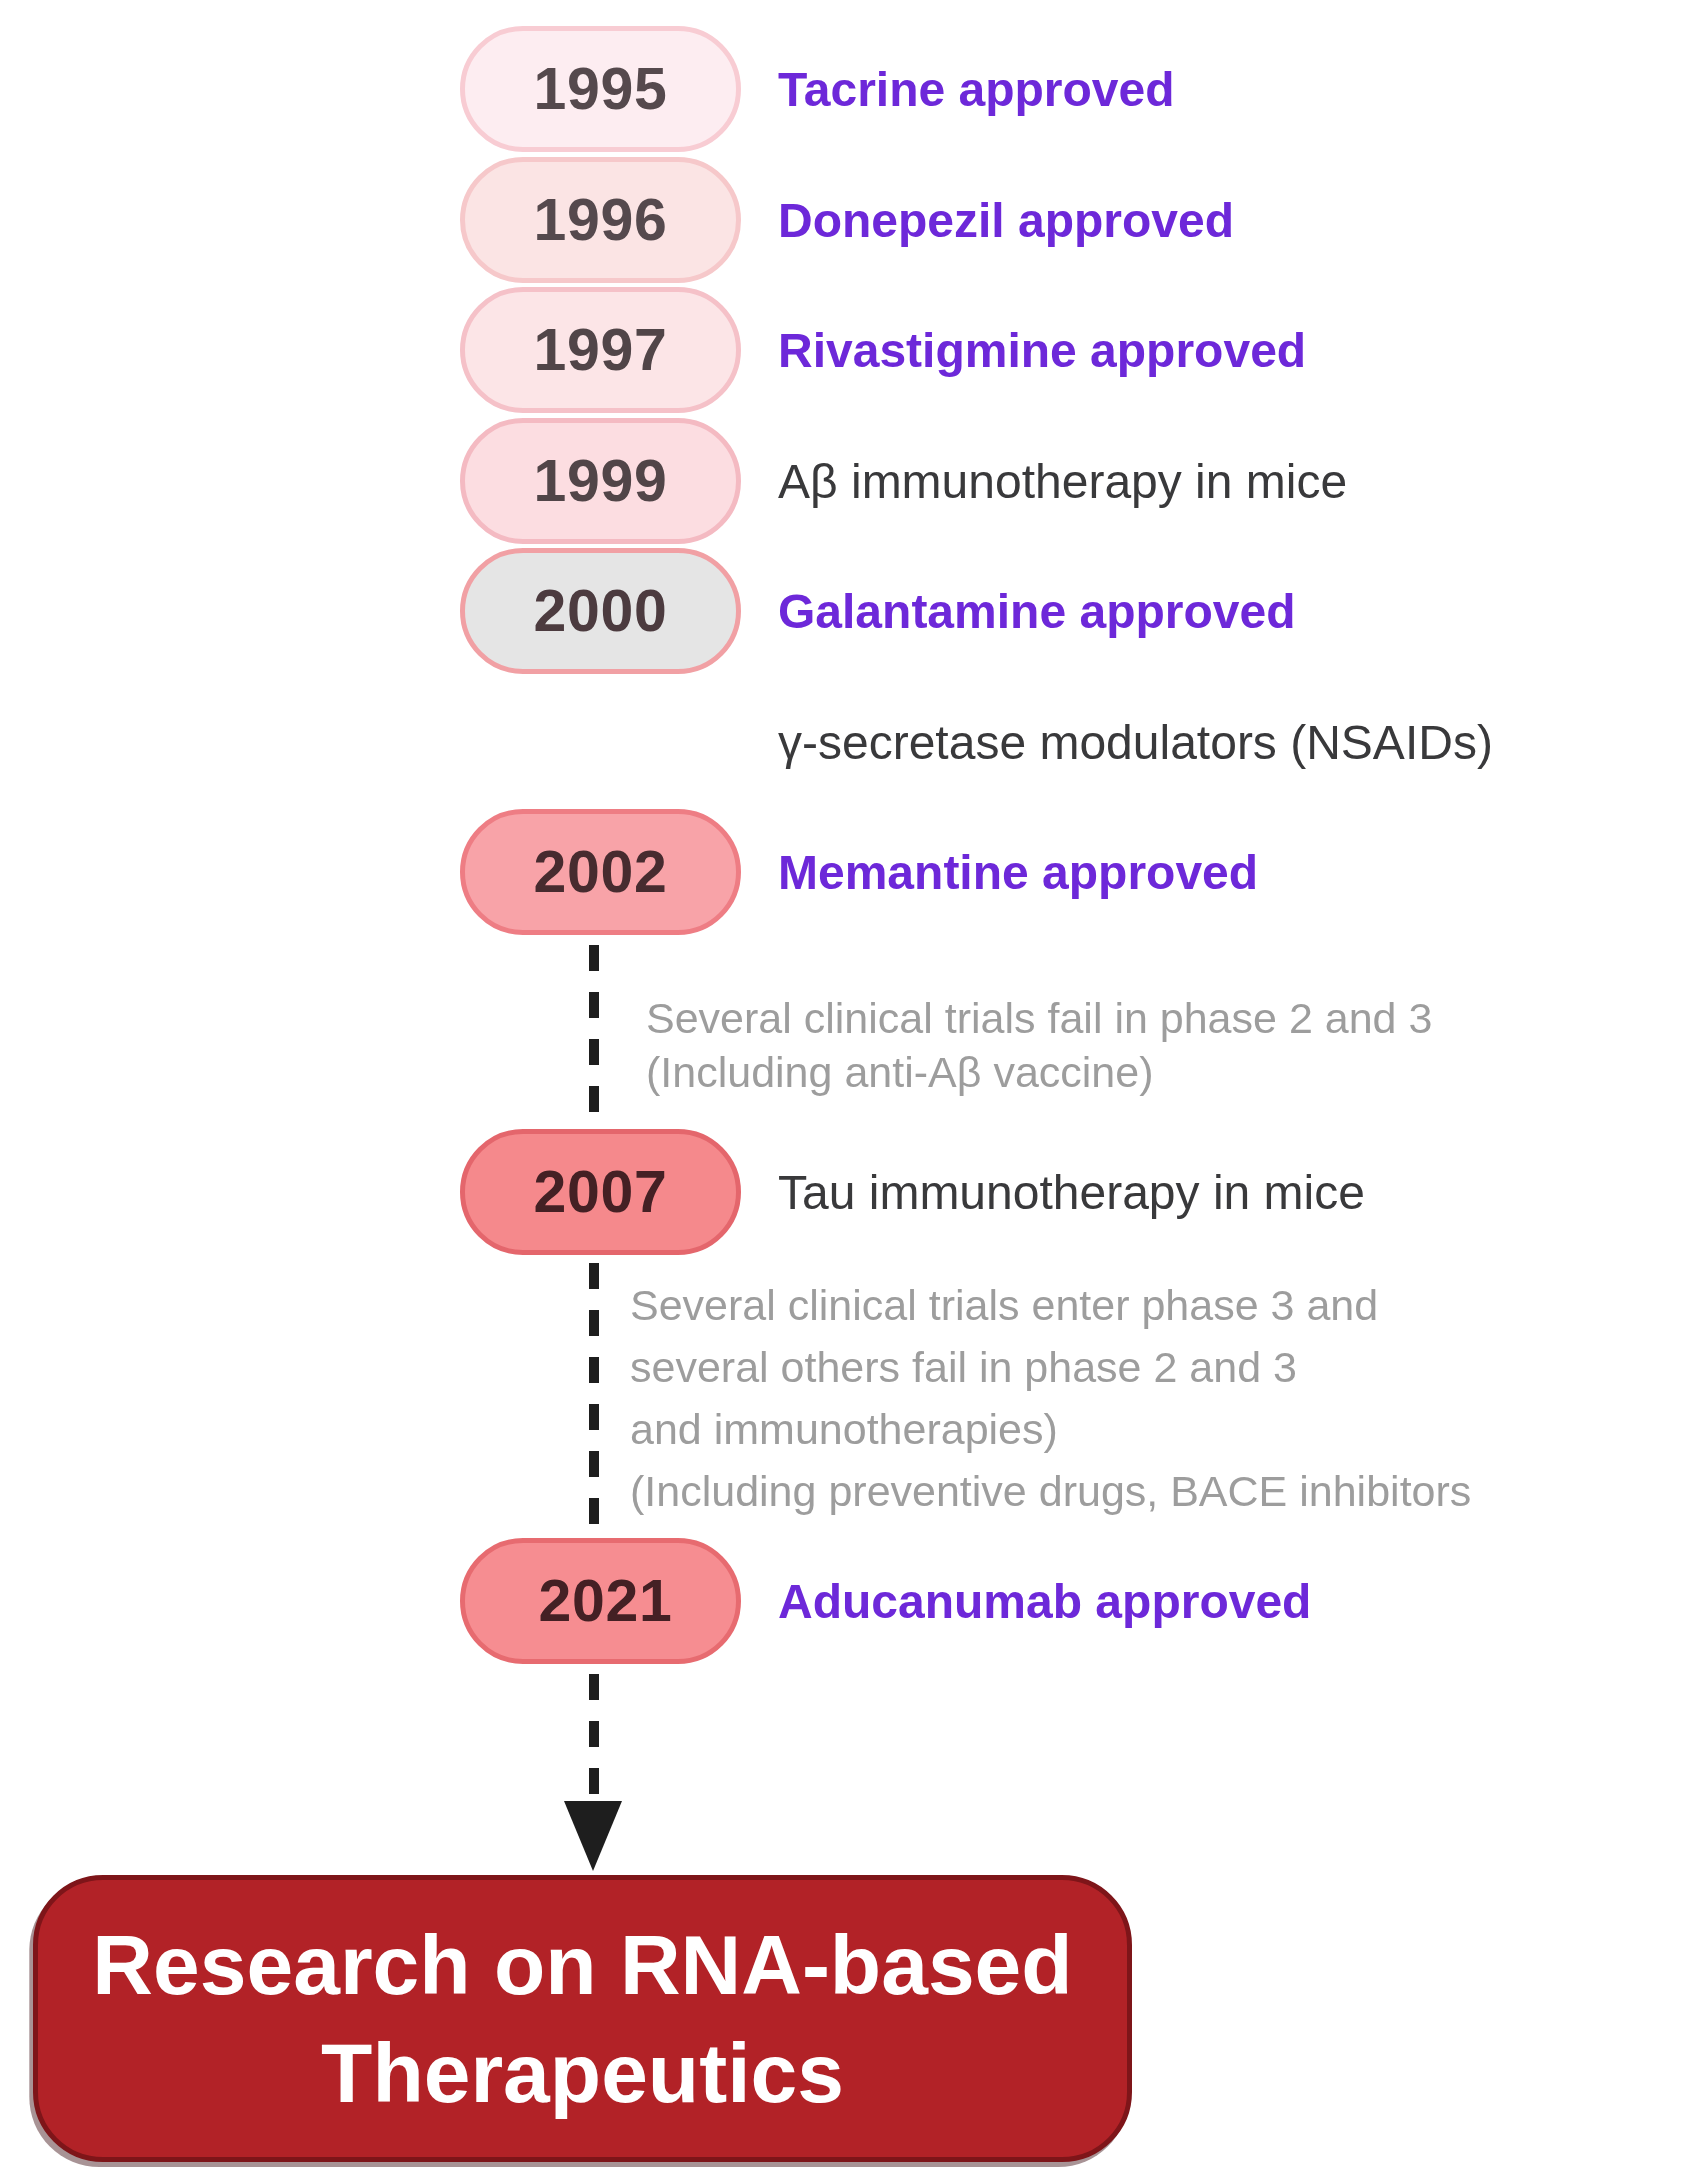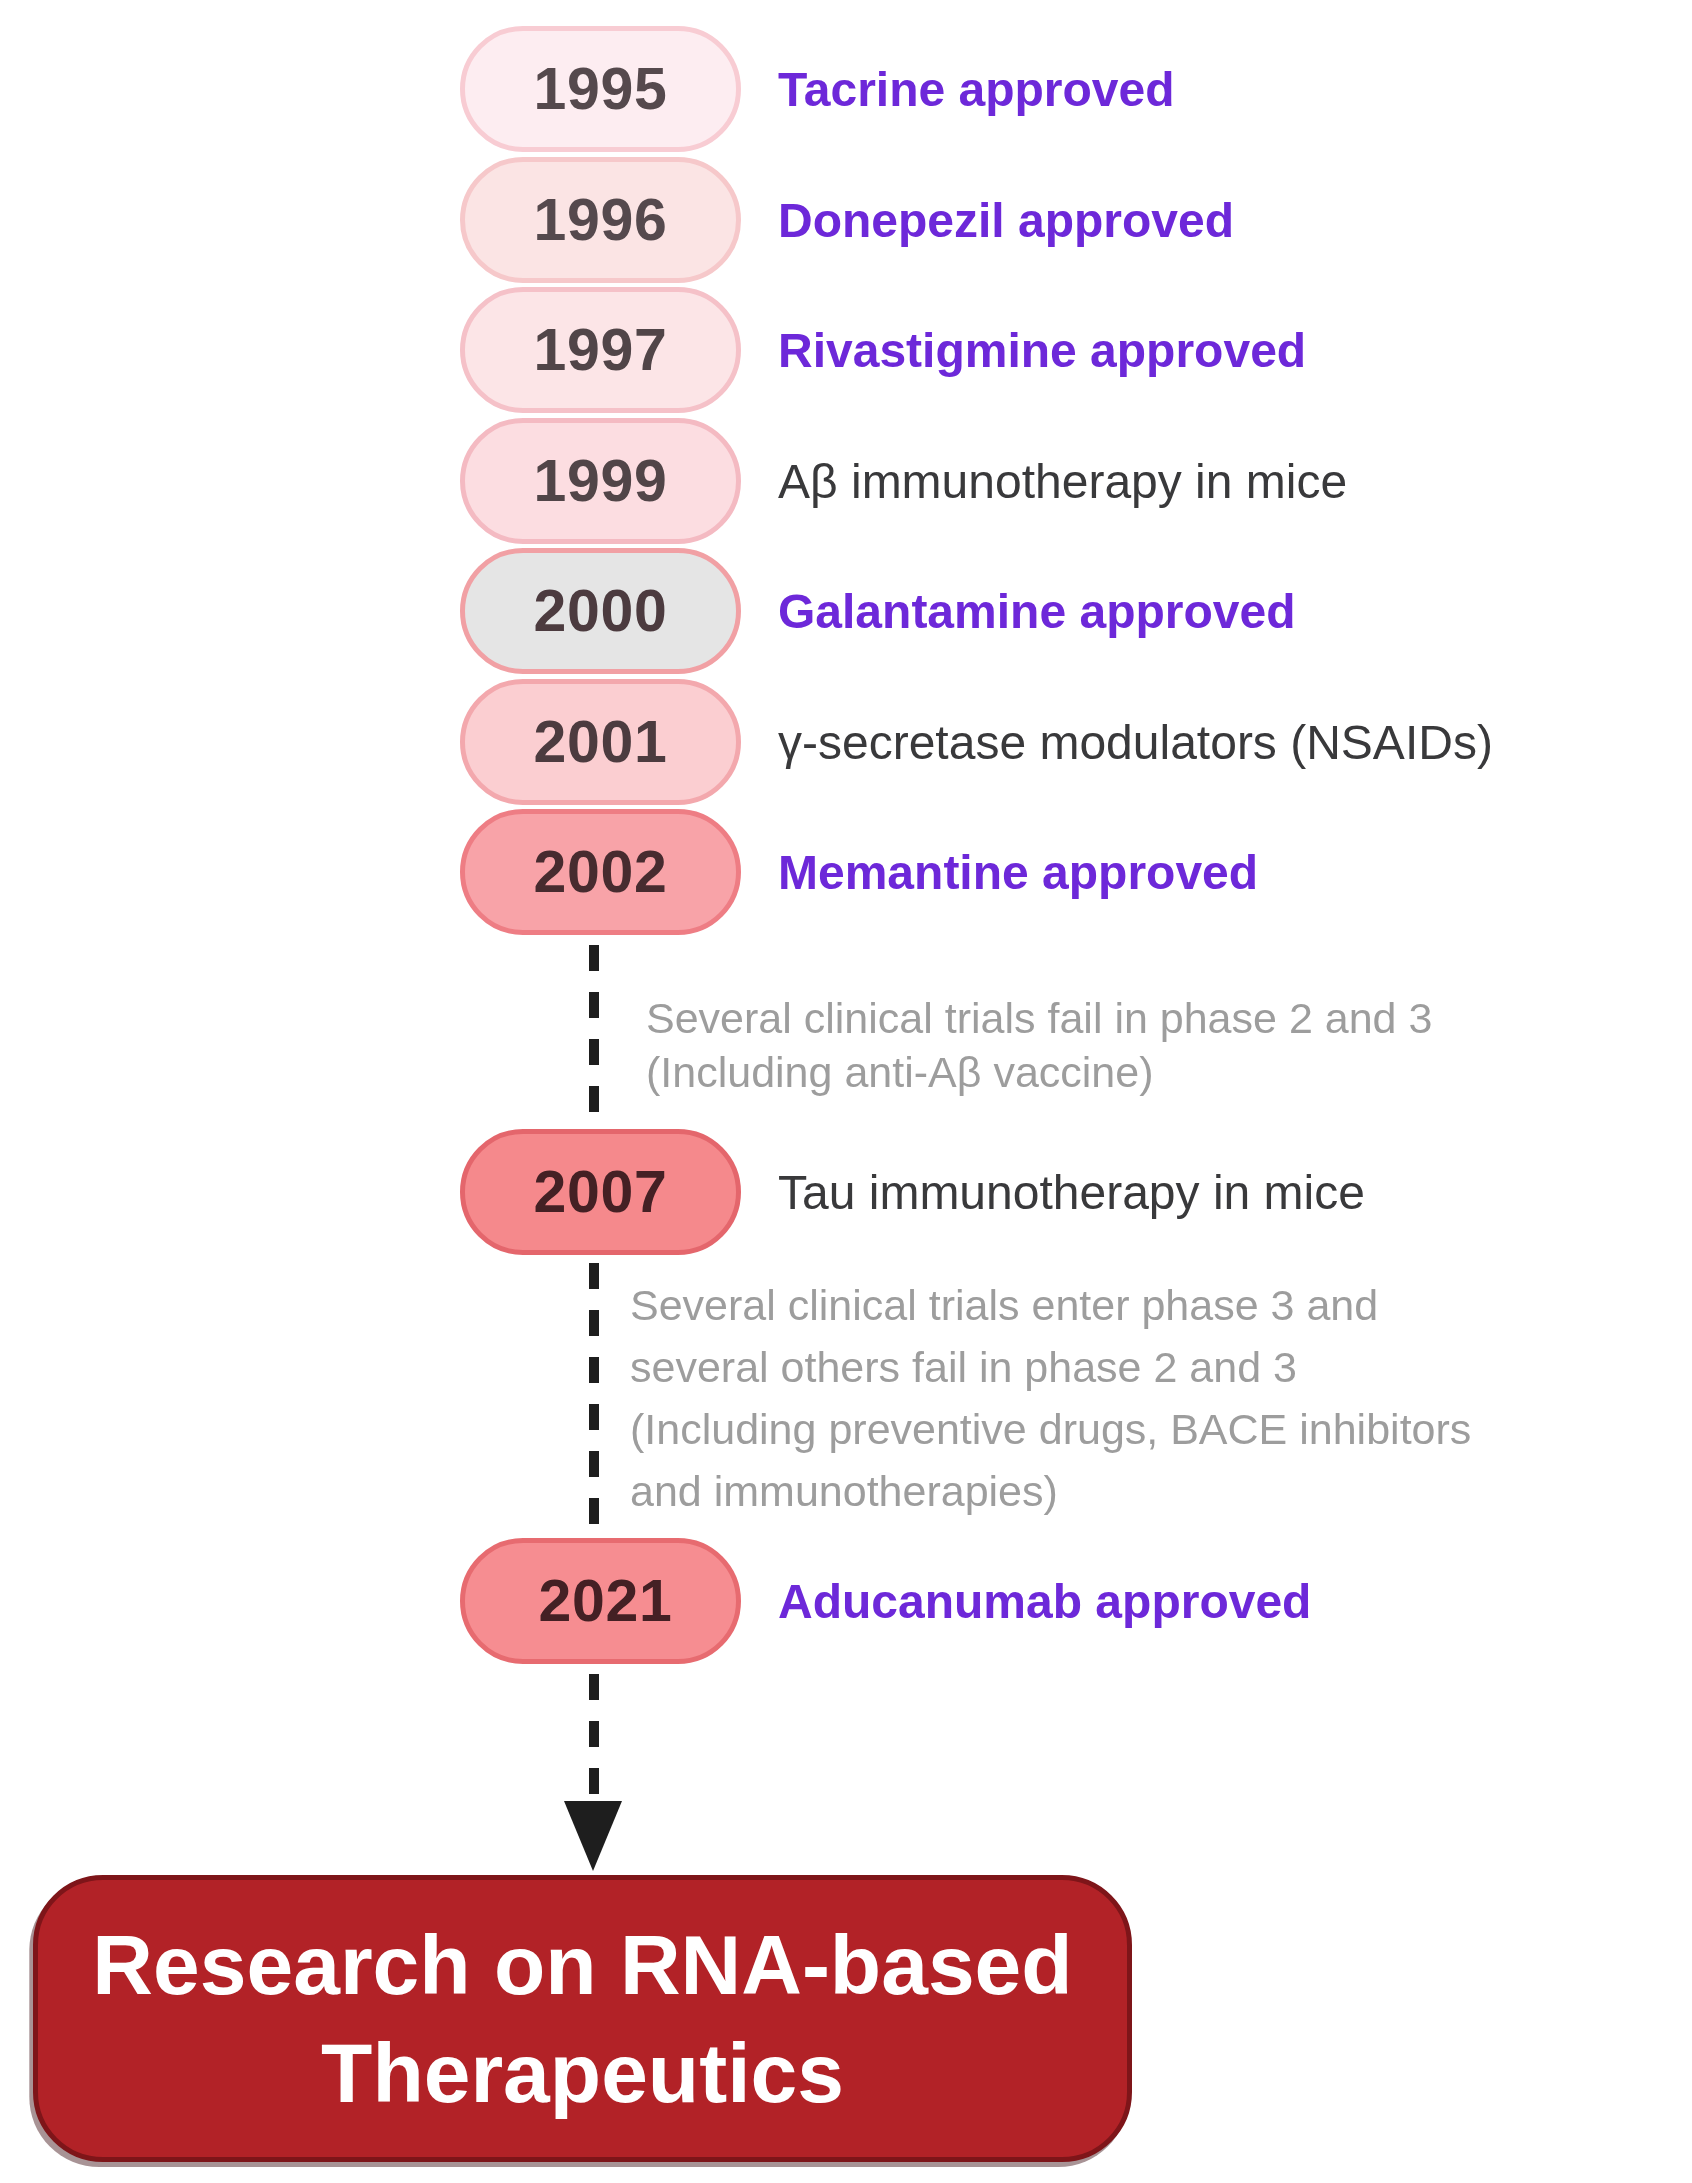--- a/index.html
+++ b/index.html
@@ -77,23 +77,20 @@
   </div>
 
   <div class="row" style="top:548px">
     <div class="pill" style="background: #e5e5e5; border-color: rgb(241, 160, 164);">
       <span class="year" style="color: rgb(76, 59, 63);">2000</span>
     </div>
     <div class="label bold">Galantamine approved</div>
   </div>
 
   <div class="row" style="top:679px">
-    <div class="pill" style="background: rgb(251, 206, 209); border-color: rgb(243, 168, 173);">
-      <span class="year" style="color: rgb(76, 59, 63);">2001</span>
-    </div>
     <div class="label">γ-secretase modulators (NSAIDs)</div>
   </div>
 
   <div class="row" style="top:809px">
     <div class="pill" style="background: rgb(248, 163, 168); border-color: rgb(238, 125, 132);">
       <span class="year" style="color: rgb(71, 43, 47);">2002</span>
     </div>
     <div class="label bold">Memantine approved</div>
   </div>
 
@@ -107,22 +104,22 @@
     <div class="pill" style="background: rgb(245, 137, 140); border-color: rgb(228, 102, 108);">
       <span class="year" style="color: rgb(68, 32, 36);">2007</span>
     </div>
     <div class="label">Tau immunotherapy in mice</div>
   </div>
 
   <div class="dash" style="top:1263px;height:268px"></div>
   <div class="annot annot2">
     <div>Several clinical trials enter phase 3 and</div>
     <div>several others fail in phase 2 and 3</div>
+    <div>and immunotherapies)</div>
     <div>(Including preventive drugs, BACE inhibitors</div>
-    <div>and immunotherapies)</div>
   </div>
 
   <div class="row" style="top:1538px">
     <div class="pill" style="background: rgb(246, 141, 145); border-color: rgb(231, 107, 112);">
       <span class="year" style="color: rgb(68, 32, 36); margin-left: 10px;">2021</span>
     </div>
     <div class="label bold">Aducanumab approved</div>
   </div>
 
   <div class="dash" style="top:1674px;height:129px"></div>

